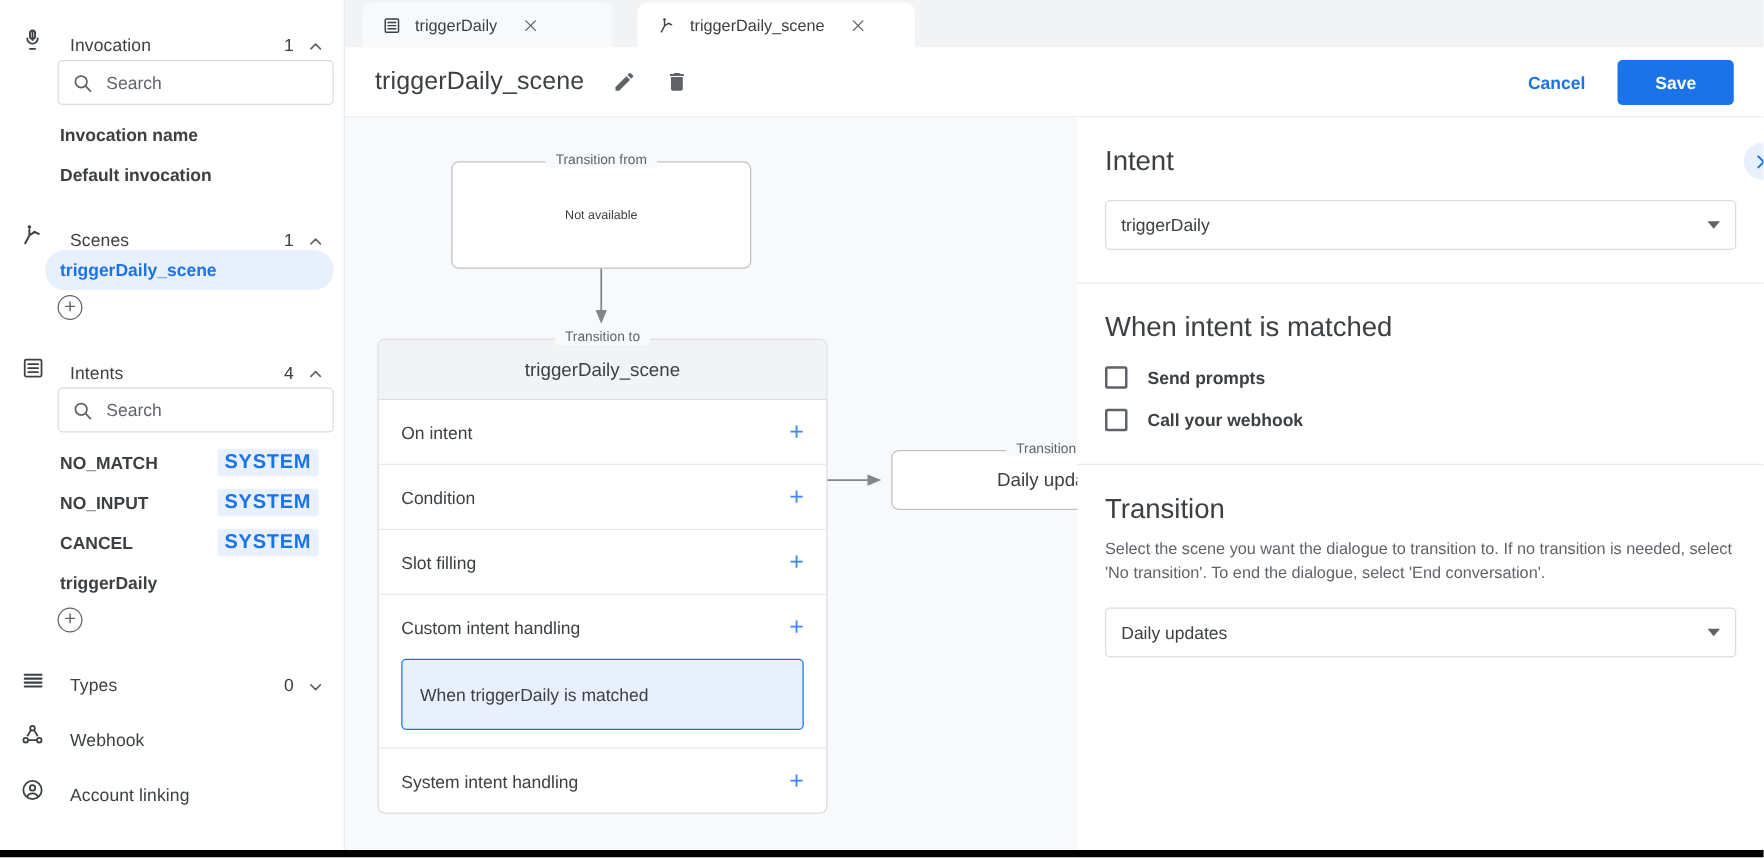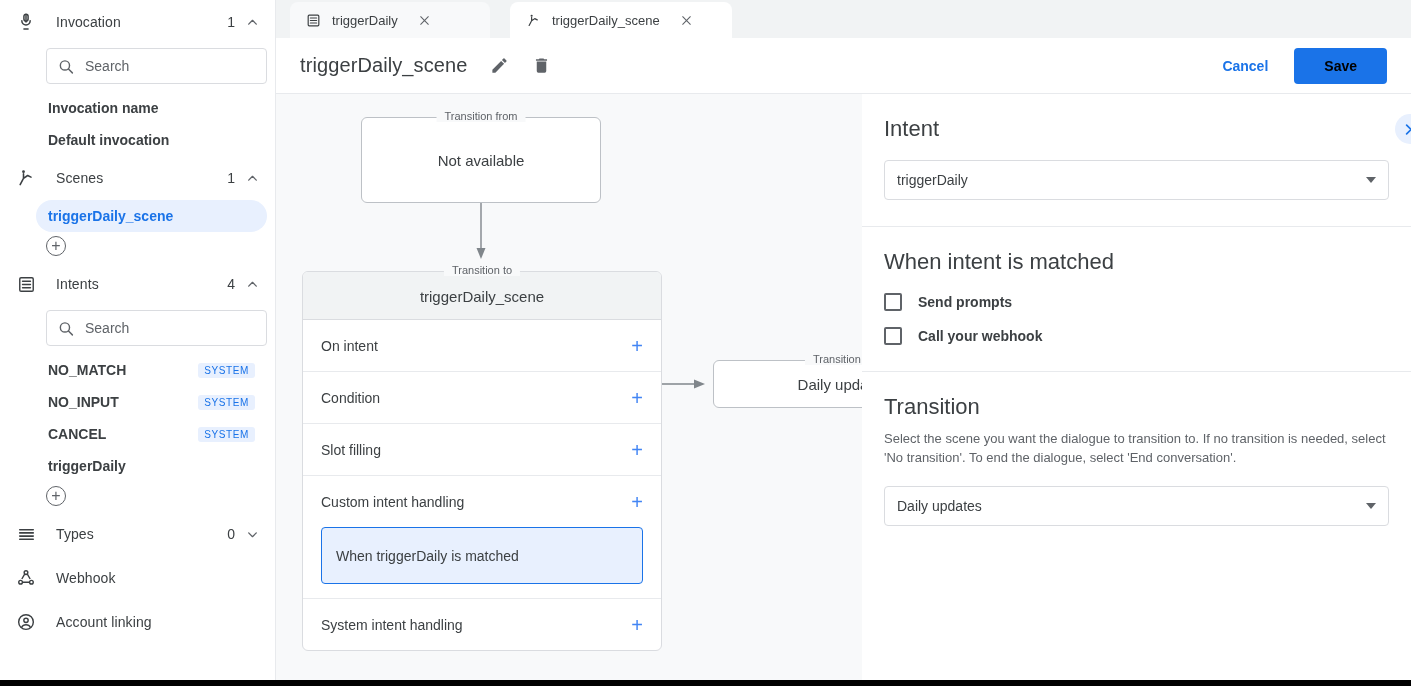--- a/index.html
+++ b/index.html
@@ -11,21 +11,21 @@
   }
   .app { position: relative; width: 1411px; height: 686px; background:#fff; }
 
   
   .sidebar {
     position: absolute; left: 0; top: 0; width: 276px; height: 680px;
     background: #fff; border-right: 1px solid #e8eaed;
     overflow: hidden;
   }
   .nav-group-header {
-    display: flex; align-items: center; height: 44px;
+    display: flex; align-items: flex-end; height: 44px;
     padding: 0 16px 0 14px; cursor: pointer;
   }
   .nav-ico {
     width: 24px; height: 24px; flex: 0 0 24px; margin-right: 18px;
     display: flex; align-items: center; justify-content: center;
     color: #3c4043;
   }
   .nav-ico svg { display:block; }
   .nav-label { font-size: 14px; color: #3c4043; flex: 1; letter-spacing: .1px; }
   .nav-count { font-size: 14px; color: #3c4043; margin-right: 10px; }
@@ -46,21 +46,21 @@
   .search-box input::placeholder { color: #5f6368; }
 
   .sub-item {
     display:flex; align-items:center; height: 32px; margin: 0 8px 0 36px;
     padding: 0 12px; border-radius: 16px; cursor: pointer;
     font-size: 14px; font-weight: bold; color: #3c4043;
   }
   .sub-item.selected { background: #e8f0fe; color: #1a73e8; }
   .sub-item .nm { flex: 1; }
   .badge {
-    font-size: 10px; font-weight: normal; letter-spacing: .6px;
+    font-size: 16px; font-weight: bold; letter-spacing: .6px;
     color: #1a73e8; background: #e8f0fe; border-radius: 3px;
     padding: 2px 6px;
   }
   .add-row { padding: 4px 0 6px 46px; }
   .add-btn {
     width: 20px; height: 20px; border-radius: 50%;
     border: 1.6px solid #5f6368; color: #5f6368;
     display: flex; align-items: center; justify-content: center;
     font-size: 15px; line-height: 0; cursor: pointer; background: transparent;
   }
@@ -93,42 +93,42 @@
     width: 20px; height:20px; margin-left: 22px; color:#5f6368; cursor:pointer;
     display:flex; align-items:center; justify-content:center;
   }
   .hdr-spacer { flex: 1; }
   .btn-text {
     font-size: 14px; font-weight: bold; color: #1a73e8; padding: 9px 14px;
     border-radius: 4px; cursor: pointer; background: transparent; border: 0;
     font-family: "Liberation Sans", sans-serif;
   }
   .btn-primary {
-    font-size: 14px; font-weight: bold; color: #000000; background: #1a73e8;
+    font-size: 14px; font-weight: bold; color: #ffffff; background: #1a73e8;
     border: 0; border-radius: 4px; padding: 10px 30px; cursor: pointer;
     margin-left: 12px; font-family: "Liberation Sans", sans-serif;
   }
 
   
   .canvas {
     position: absolute; left: 276px; top: 94px; width: 586px; height: 586px;
     background: #f8f9fa; overflow: hidden;
   }
   .fieldset {
     position: absolute; border: 1px solid #bdc1c6; border-radius: 6px;
     background: #fff;
   }
   .legend {
     position: absolute; top: -8px; left: 50%; transform: translateX(-50%);
     background: #f8f9fa; padding: 0 8px; font-size: 11px; color: #5f6368;
     white-space: nowrap;
   }
-  #node-from { left: 85px; top: 23px; width: 240px; height: 86px;
+  #node-from { left: 85px; top: 35px; width: 240px; height: 86px;
                display:flex; align-items:center; justify-content:center; }
-  #node-from .body { font-size: 15px; color: #3c4043; }
+  #node-from .body { font-size: 10px; color: #3c4043; }
 
   .connector { position: absolute; left: 0; top: 0; pointer-events:none; }
 
   #scene-card {
     position: absolute; left: 26px; top: 177px; width: 360px;
     border: 1px solid #dadce0; border-radius: 6px; background: #fff;
   }
   #scene-card .legend { background: #f8f9fa; }
   .scene-head {
     background: #f1f3f4; border-radius: 5px 5px 0 0;

